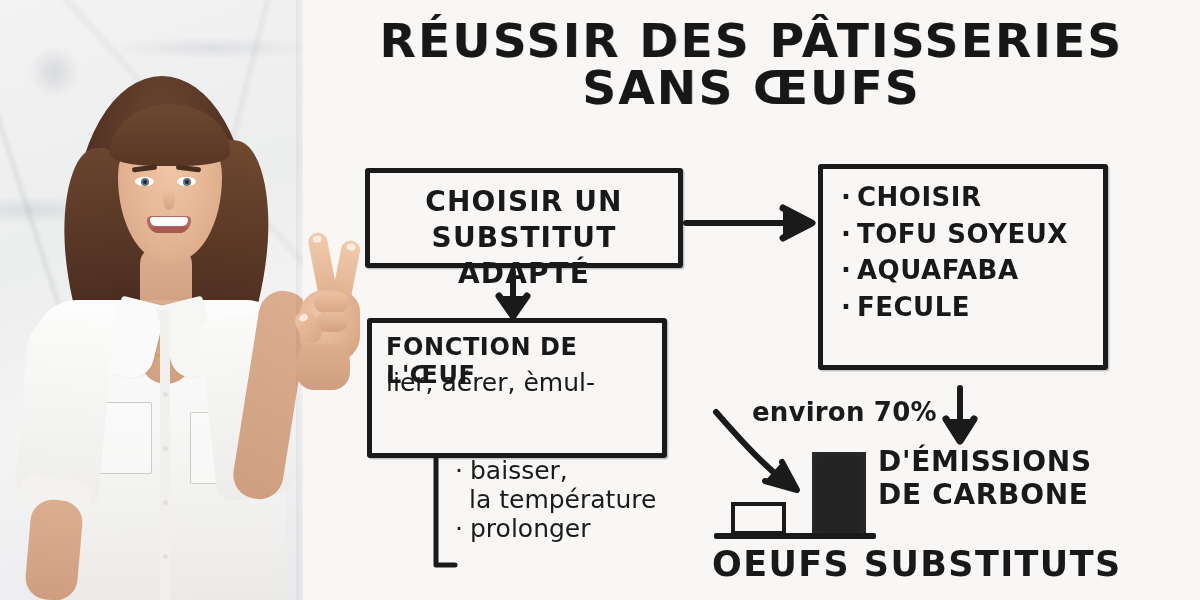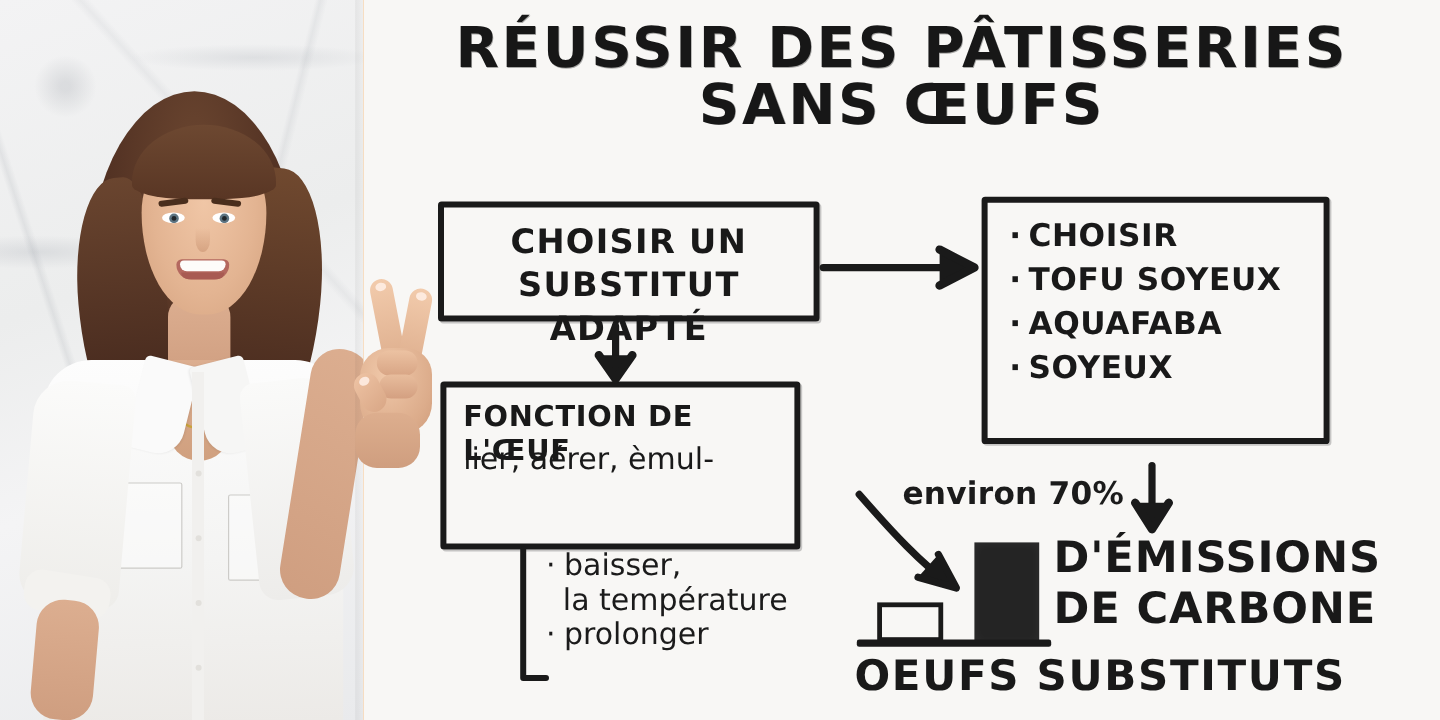--- a/index.html
+++ b/index.html
@@ -122,21 +122,21 @@
   #box-subs li{font-size:26px;font-weight:700;letter-spacing:.5px;line-height:1.41;color:#191919;white-space:nowrap;}
   #box-subs li .b{display:inline-block;width:16px;}
   #box-subs li .sm{font-size:20px;font-weight:700;}
 
   .sublist{position:absolute;left:455px;top:456px;width:270px;}
   .sublist .li{font-size:25px;line-height:1.16;color:#1b1b1b;font-weight:500;}
   .sublist .li .b{display:inline-block;width:15px;}
   .sublist .cont{display:block;margin-left:14px;}
 
   .chart-note{position:absolute;left:752px;top:397px;font-size:26px;color:#1b1b1b;font-weight:700;letter-spacing:.2px;}
-  .carbone{position:absolute;left:878px;top:445px;font-size:36px;font-weight:700;line-height:1.18;letter-spacing:.7px;color:#191919;}
+  .carbone{position:absolute;left:878px;top:445px;font-size:28px;font-weight:700;line-height:1.18;letter-spacing:.7px;color:#191919;}
   .axis-label{position:absolute;left:712px;top:544px;font-size:35px;font-weight:700;letter-spacing:1.4px;color:#191919;}
 
   .bar-open{position:absolute;left:731px;top:502px;width:55px;height:33px;border:4px solid #1a1a1a;box-sizing:border-box;background:transparent;}
   .bar-solid{position:absolute;left:812px;top:452px;width:54px;height:84px;
     background:#242424;box-shadow:inset 0 0 10px rgba(255,255,255,.05);}
   .baseline{position:absolute;left:714px;top:533px;width:162px;height:6px;background:#1a1a1a;border-radius:2px;}
 
   svg.ov{position:absolute;left:0;top:0;width:1200px;height:600px;pointer-events:none;}
 </style>
 </head>
@@ -222,21 +222,21 @@
     <div class="t2">
       <span>lier, aérer, èmul-</span><br>
     </div>
   </div>
 
   <div class="hbox" id="box-subs">
     <ul>
       <li><span class="b">·</span><span>CHOISIR</span></li>
       <li><span class="b">·</span><span>TOFU SOYEUX</span></li>
       <li><span class="b">·</span><span>AQUAFABA</span></li>
-      <li><span class="b">·</span><span>SOYEUX</span></li>
+      <li><span class="b">·</span><span>FECULE</span></li>
     </ul>
   </div>
 
   <div class="sublist">
     <div class="li">
       <span class="b">·</span><span>baisser,</span>
       <span class="cont">la température</span>
     </div>
     <div class="li">
       <span class="b">·</span><span>prolonger</span>

